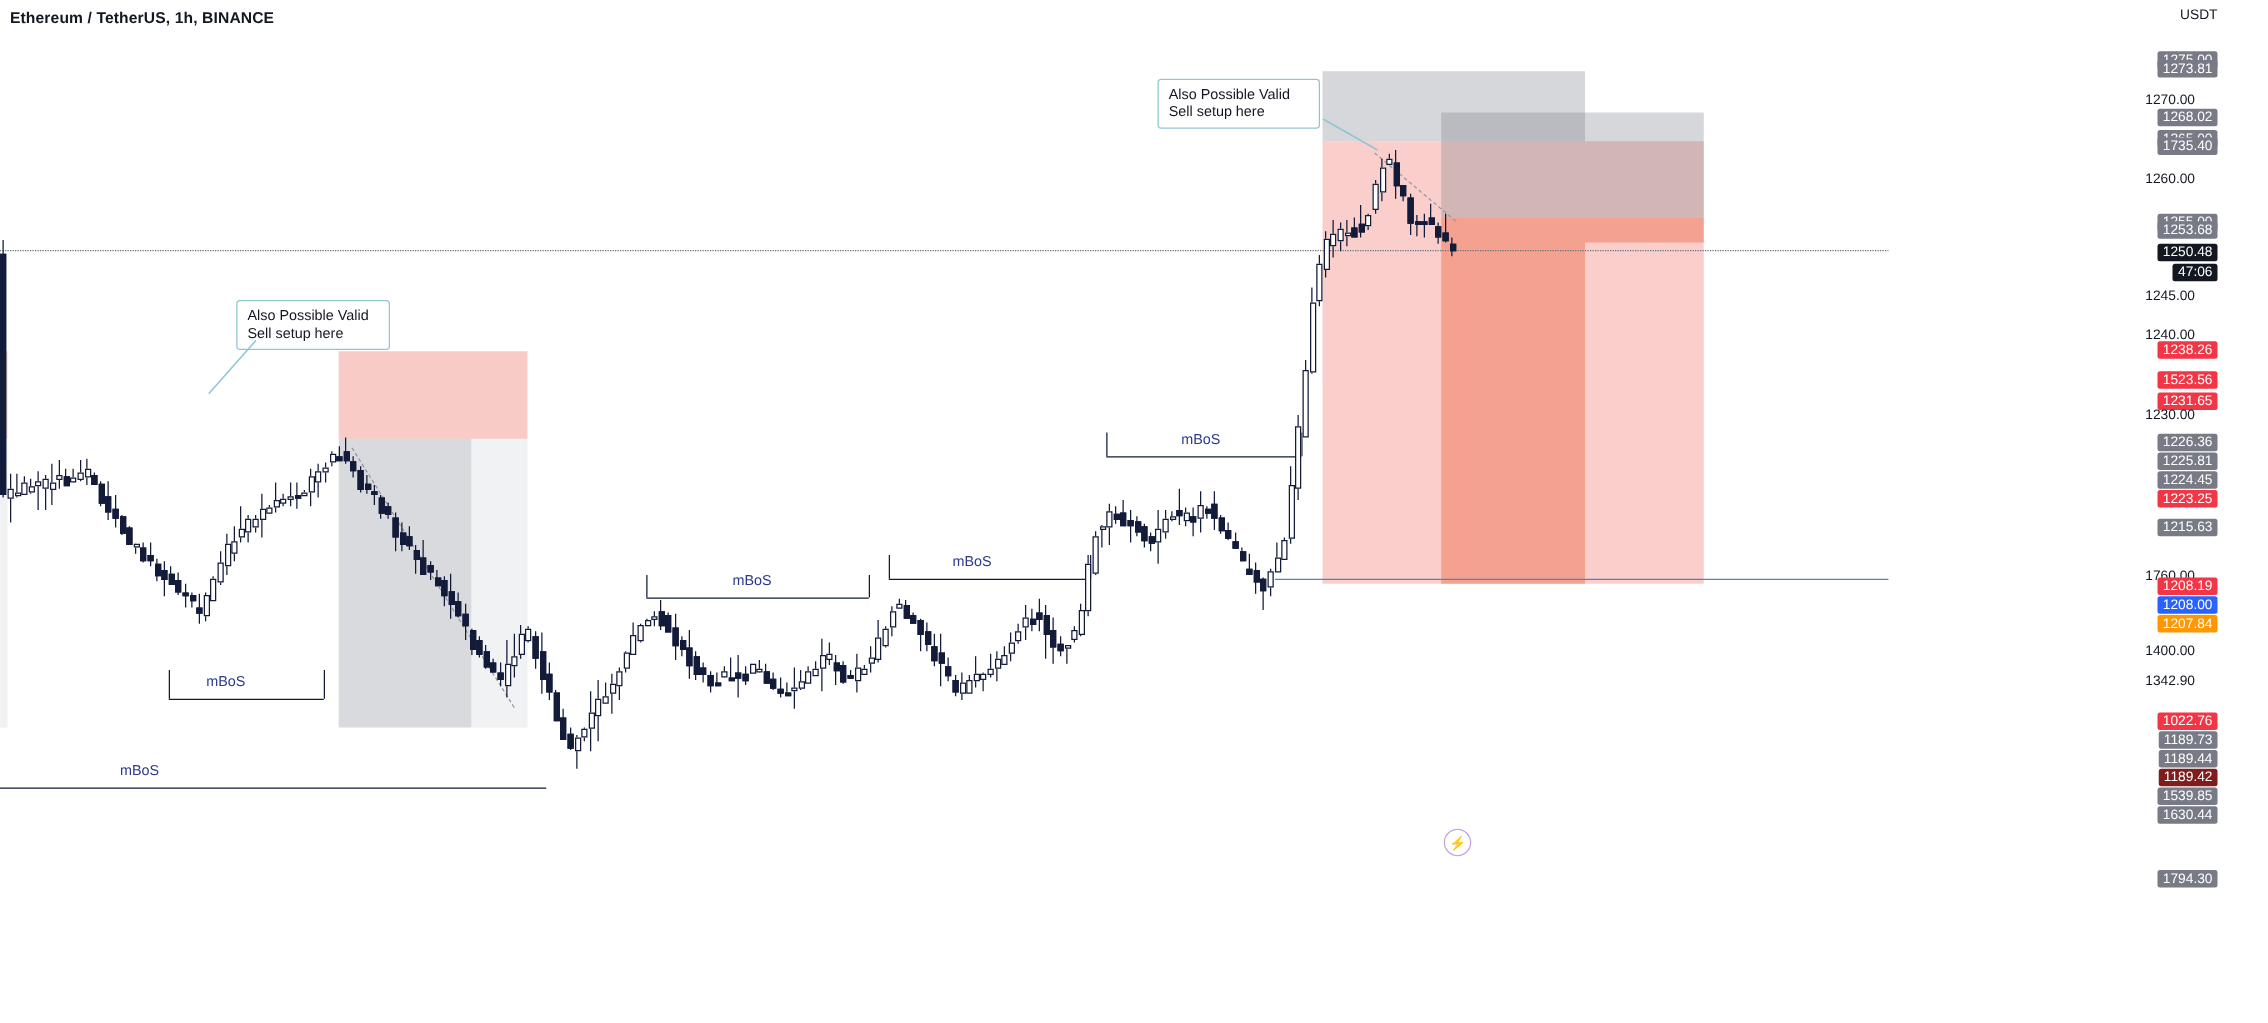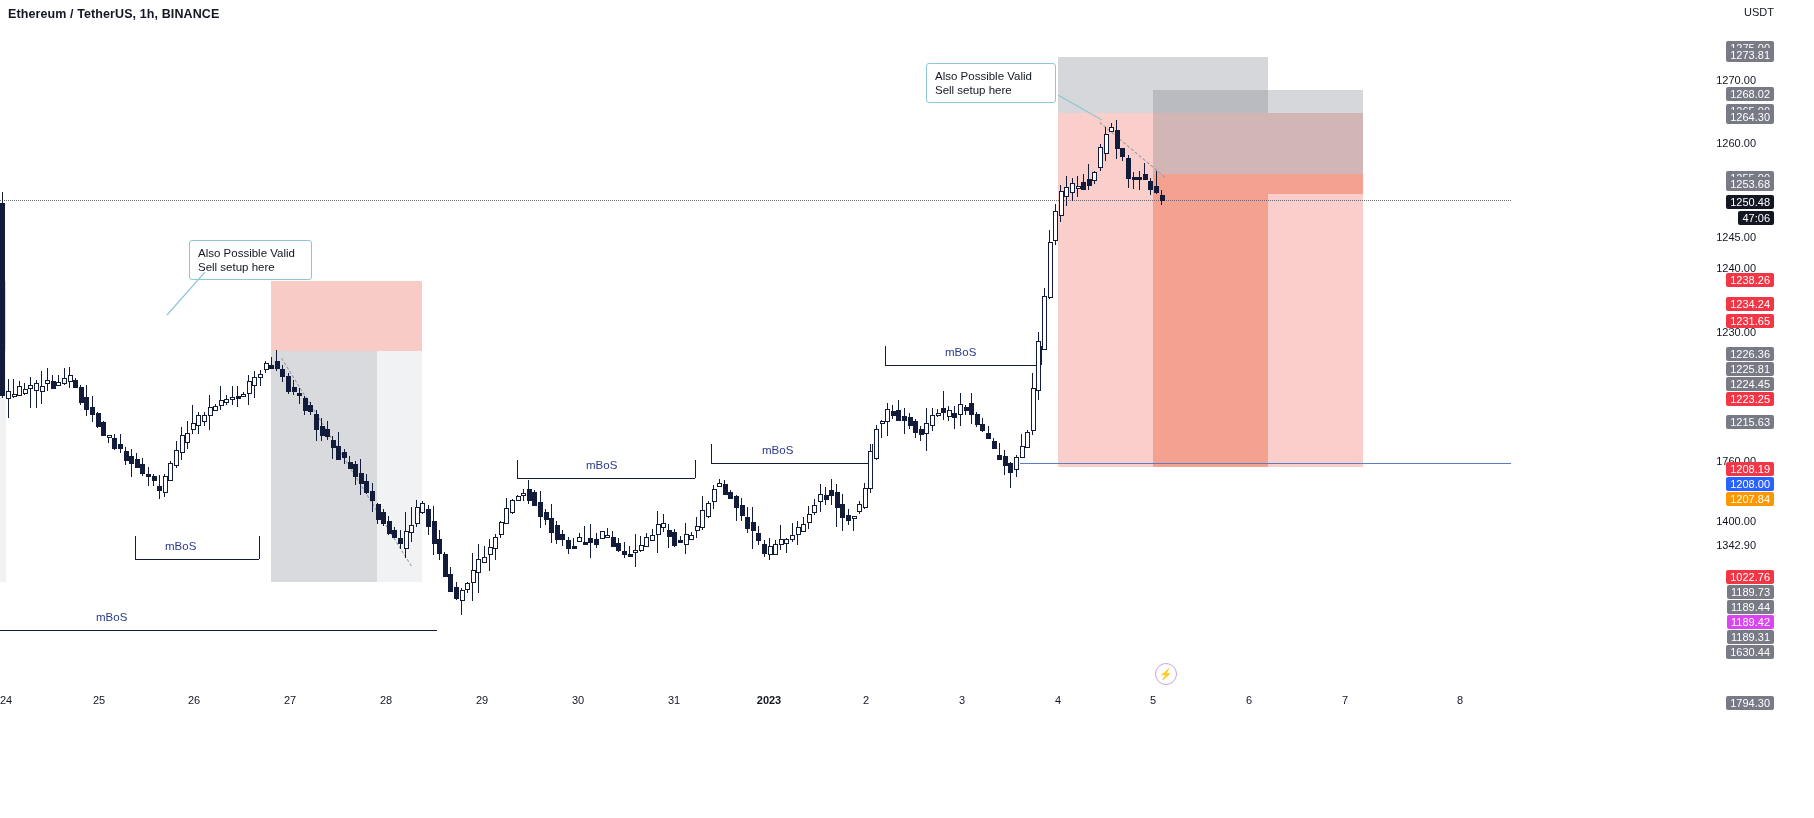--- a/index.html
+++ b/index.html
@@ -559,68 +559,50 @@
   </div>
 
   <div class="price-scale">
     <div class="usdt">USDT</div>
 
     <div class="ps-tag" style="top:41px;background:#787b86;">1275.00</div>
     <div class="ps-tag" style="top:48px;background:#787b86;">1273.81</div>
     <div class="ps-label" style="top:74px;">1270.00</div>
     <div class="ps-tag" style="top:87px;background:#787b86;">1268.02</div>
     <div class="ps-tag" style="top:104px;background:#787b86;">1265.00</div>
-    <div class="ps-tag" style="top:110px;background:#787b86;">1264.30</div>
+    <div class="ps-tag" style="top:110px;background:#787b86;">1735.40</div>
     <div class="ps-label" style="top:137px;">1260.00</div>
     <div class="ps-tag" style="top:171px;background:#787b86;">1255.00</div>
     <div class="ps-tag" style="top:177px;background:#787b86;">1253.68</div>
 
     <div class="cur-tag" style="top:195px;">1250.48</div>
     <div class="cur-timer" style="top:211px;">47:06</div>
 
     <div class="ps-label" style="top:231px;">1245.00</div>
     <div class="ps-label" style="top:262px;">1240.00</div>
     <div class="ps-tag" style="top:273px;background:#f23645;">1238.26</div>
-    <div class="ps-tag" style="top:297px;background:#f23645;">1234.24</div>
+    <div class="ps-tag" style="top:297px;background:#f23645;">1523.56</div>
     <div class="ps-tag" style="top:314px;background:#f23645;">1231.65</div>
     <div class="ps-label" style="top:326px;">1230.00</div>
     <div class="ps-tag" style="top:347px;background:#787b86;">1226.36</div>
     <div class="ps-tag" style="top:362px;background:#787b86;">1225.81</div>
     <div class="ps-tag" style="top:377px;background:#787b86;">1224.45</div>
     <div class="ps-tag" style="top:392px;background:#f23645;">1223.25</div>
     <div class="ps-tag" style="top:415px;background:#787b86;">1215.63</div>
     <div class="ps-label" style="top:455px;">1760.00</div>
     <div class="ps-tag" style="top:462px;background:#f23645;">1208.19</div>
     <div class="ps-tag" style="top:477px;background:#2962ff;">1208.00</div>
     <div class="ps-tag" style="top:492px;background:#ff9800;">1207.84</div>
     <div class="ps-label" style="top:515px;">1400.00</div>
     <div class="ps-label" style="top:539px;">1342.90</div>
     <div class="ps-tag" style="top:570px;background:#f23645;">1022.76</div>
     <div class="ps-tag" style="top:585px;background:#787b86;">1189.73</div>
     <div class="ps-tag" style="top:600px;background:#787b86;">1189.44</div>
-    <div class="ps-tag" style="top:615px;background:#d946ef;">1189.42</div>
-    <div class="ps-tag" style="top:630px;background:#787b86;">1189.31</div>
+    <div class="ps-tag" style="top:615px;background:#7f1d1d;">1189.42</div>
+    <div class="ps-tag" style="top:630px;background:#787b86;">1539.85</div>
     <div class="ps-tag" style="top:645px;background:#787b86;">1630.44</div>
     <div class="ps-tag" style="top:696px;background:#787b86;">1794.30</div>
   </div>
 
-  <div class="time-scale">
-    <div class="ts-label" style="left:6px;">24</div>
-    <div class="ts-label" style="left:99px;">25</div>
-    <div class="ts-label" style="left:194px;">26</div>
-    <div class="ts-label" style="left:290px;">27</div>
-    <div class="ts-label" style="left:386px;">28</div>
-    <div class="ts-label" style="left:482px;">29</div>
-    <div class="ts-label" style="left:578px;">30</div>
-    <div class="ts-label" style="left:674px;">31</div>
-    <div class="ts-label bold" style="left:769px;">2023</div>
-    <div class="ts-label" style="left:866px;">2</div>
-    <div class="ts-label" style="left:962px;">3</div>
-    <div class="ts-label" style="left:1058px;">4</div>
-    <div class="ts-label" style="left:1153px;">5</div>
-    <div class="ts-label" style="left:1249px;">6</div>
-    <div class="ts-label" style="left:1345px;">7</div>
-    <div class="ts-label" style="left:1460px;">8</div>
-  </div>
 
   <div class="flash-badge" style="left:1155px;top:663px;">⚡</div>
 
 </div>
 
 </body></html>

